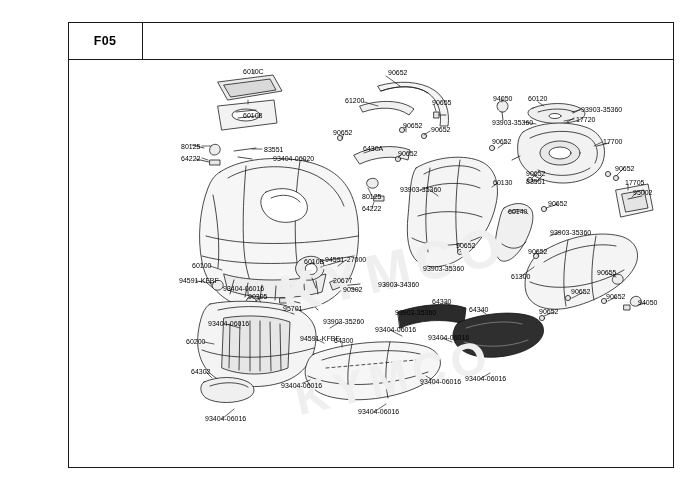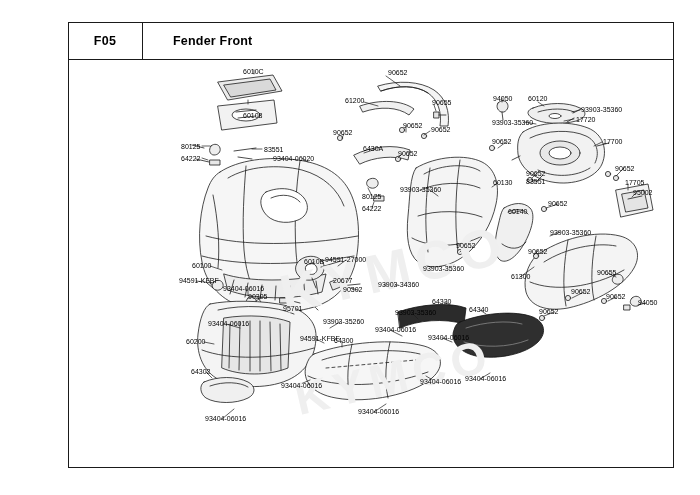--- a/index.html
+++ b/index.html
@@ -104,21 +104,20 @@
 </style>
 </head>
 <body>
 
 <div id="page">
 
   <div class="page-frame"></div>
 
   <div class="header-row">
     <div class="header-code">F05</div>
-    <div class="header-title">Fender Front</div>
   </div>
 
   <div id="art">
     <div class="wm wm1">KYMCO</div>
     <div class="wm wm2">KYMCO</div>
 
     <svg width="606" height="408" viewBox="0 0 606 408" xmlns="http://www.w3.org/2000/svg">
       <g fill="none" stroke="#1d1d1d" stroke-width="0.8" stroke-linejoin="round" stroke-linecap="round">
 
         <path d="M150 22 L205 15 L214 31 L160 40 Z" fill="#ebebeb"></path>

